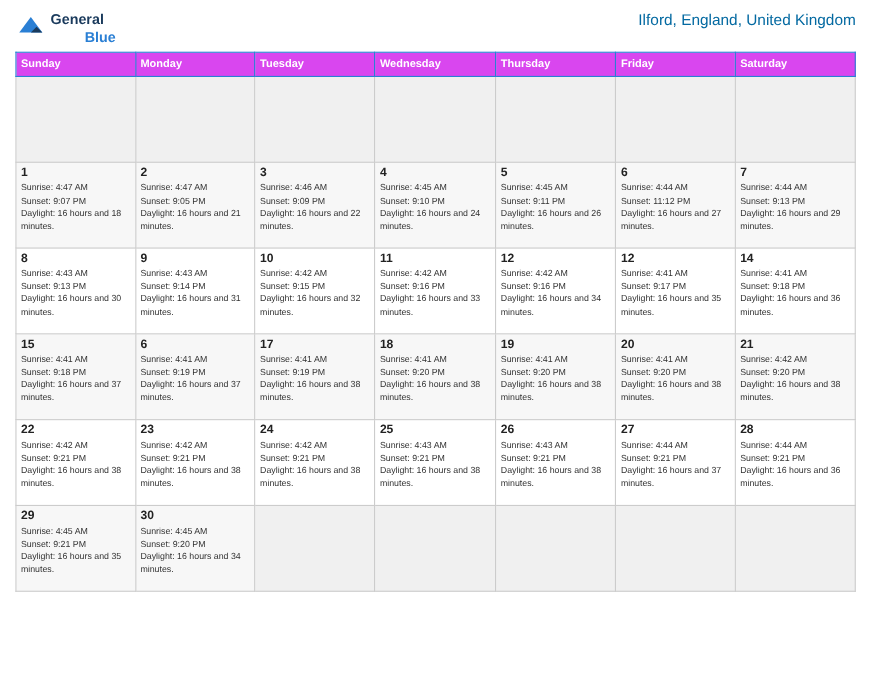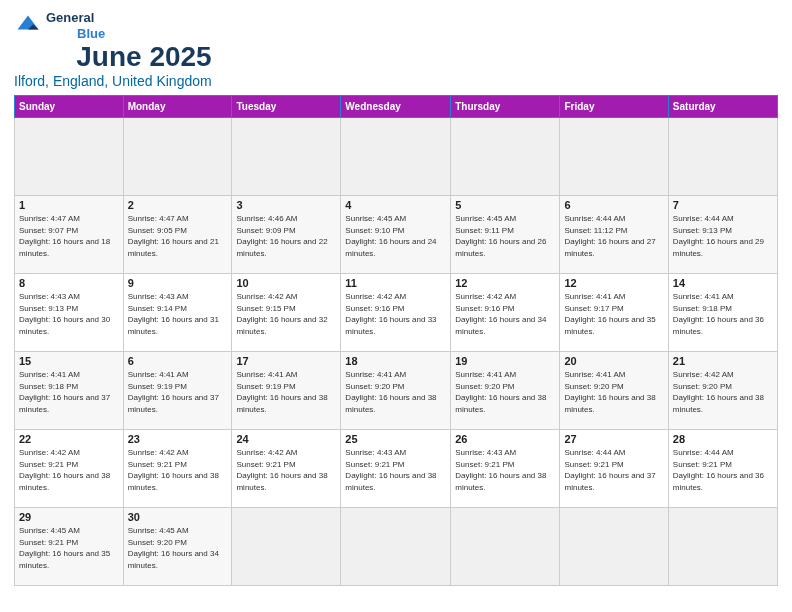--- a/index.html
+++ b/index.html
@@ -14,21 +14,20 @@
       width: 792px;
       height: 612px;
       background: #fff;
       padding: 10px 14px;
     }
     .header {
       display: flex;
       justify-content: space-between;
       align-items: flex-start;
       margin-bottom: 6px;
-      flex-direction: column;
     }
     .logo {
       display: flex;
       align-items: center;
       gap: 4px;
     }
     .logo-text {
       font-size: 13px;
       font-weight: bold;
       color: #1a3a5c;
@@ -50,21 +49,21 @@
     .subtitle {
       font-size: 14px;
       color: #0369a1;
     }
     .calendar {
       width: 100%;
       border-collapse: collapse;
       font-size: 8.5px;
     }
     .calendar th {
-      background: #a21caf;
+      background: #d946ef;
       color: #fff;
       font-weight: bold;
       font-size: 10px;
       padding: 5px 4px;
       text-align: left;
       border: 1px solid #2a7fd4;
     }
     .calendar td {
       border: 1px solid #ccc;
       vertical-align: top;
@@ -101,21 +100,20 @@
       <svg class="logo-icon" viewBox="0 0 32 32">
         <polygon points="16,4 28,20 4,20" fill="#2a7fd4"></polygon>
         <polygon points="22,14 28,20 16,20" fill="#1a3a5c"></polygon>
       </svg>
       <div class="logo-text">
         <div>General</div>
         <div class="logo-blue">Blue</div>
       </div>
     </div>
     <div class="title-block">
-      <div class="main-title">June 2025</div>
       <div class="subtitle">Ilford, England, United Kingdom</div>
     </div>
   </div>
 
   <table class="calendar">
     <thead>
       <tr>
         <th>Sunday</th>
         <th>Monday</th>
         <th>Tuesday</th>

